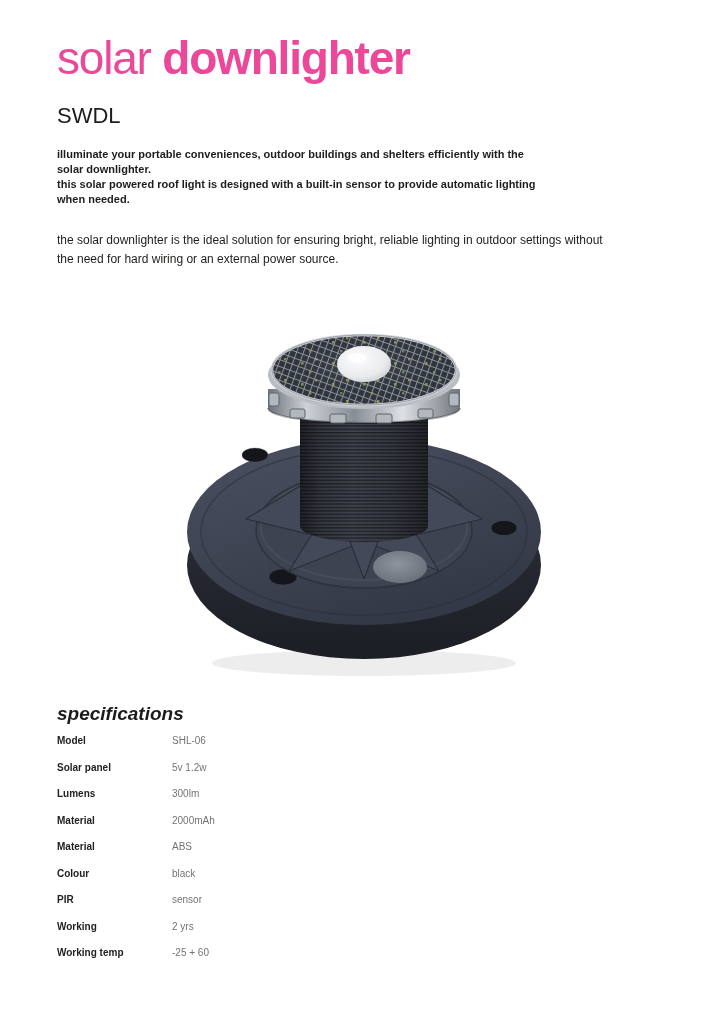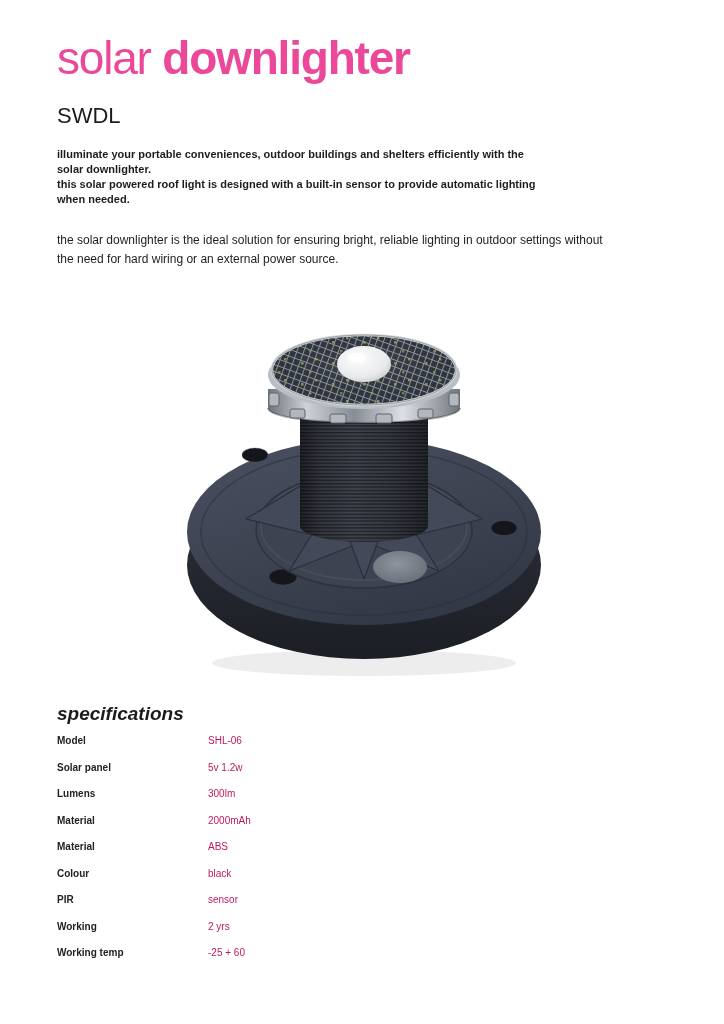--- a/index.html
+++ b/index.html
@@ -73,21 +73,21 @@
 
   .spec-table { margin: 9px 0 0 57px; }
   .spec-row {
     display: flex;
     align-items: flex-start;
     height: 26.5px;
     font-size: 10px;
     line-height: 14px;
   }
   .spec-label { width: 115px; font-weight: 700; color: #222; }
-  .spec-value { font-weight: 400; color: #be185d; margin-left: 36px; }
+  .spec-value { font-weight: 400; color: #737373; }
 </style>
 </head>
 <body>
 
 <div class="page">
 
   <h1 class="product-title"><span class="title-light">solar</span>&nbsp;<span class="title-bold">downlighter</span></h1>
 
   <div class="sku">SWDL</div>
 

